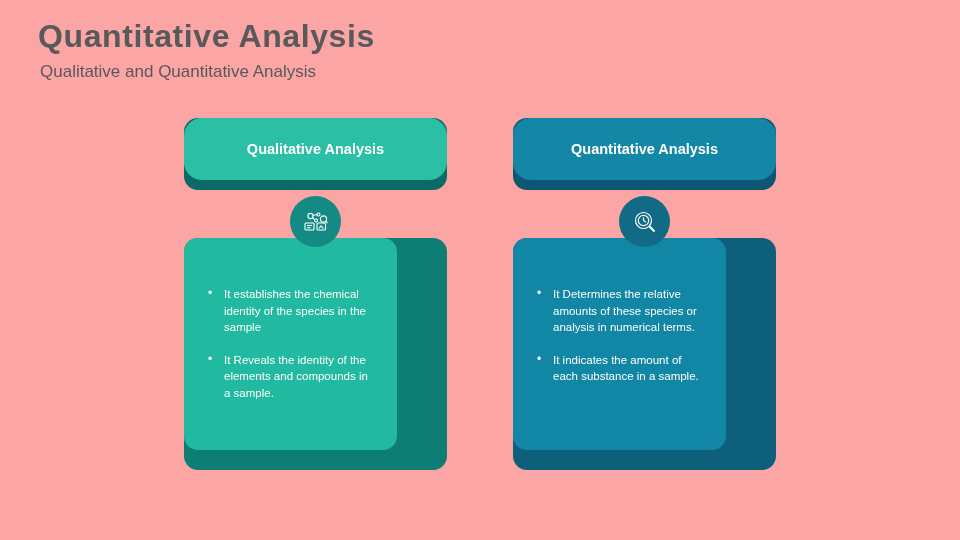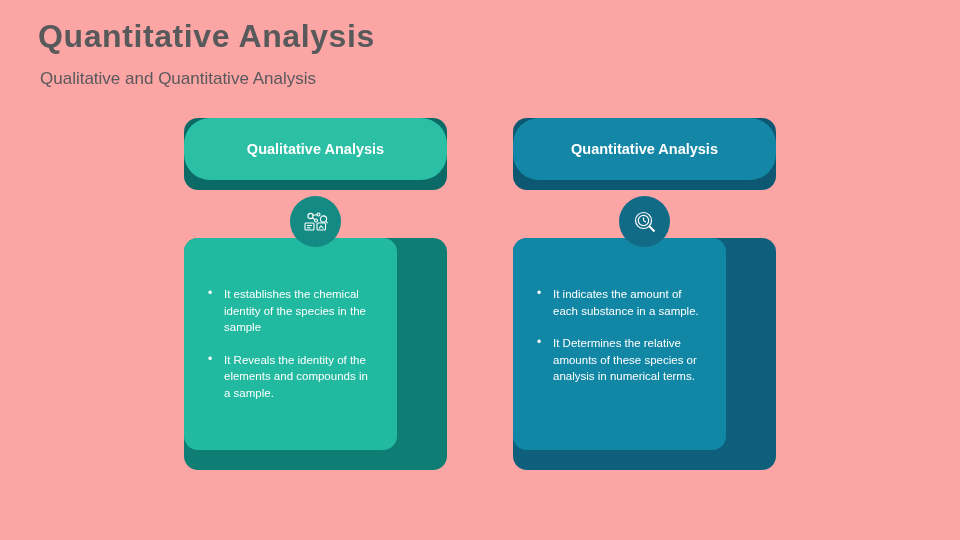--- a/index.html
+++ b/index.html
@@ -30,21 +30,20 @@
     color: #58595b;
     letter-spacing: 0.6px;
   }
   .subtitle {
     position: absolute;
     left: 40px;
     top: 62px;
     font-size: 17px;
     color: #58595b;
     font-weight: normal;
-    margin-top: 7px;
   }
 
   
   .group {
     position: absolute;
     top: 118px;
     width: 263px;
     height: 352px;
   }
   .group.left  { left: 184px; }
@@ -58,21 +57,21 @@
     width: 263px;
     height: 72px;
     border-radius: 14px;
   }
   .head {
     position: absolute;
     left: 0;
     top: 0;
     width: 263px;
     height: 62px;
-    border-radius: 26px;
+    border-radius: 18px;
     display: flex;
     align-items: center;
     justify-content: center;
   }
   .head-text {
     color: #ffffff;
     font-size: 14.5px;
     font-weight: bold;
     text-align: center;
   }
@@ -178,22 +177,22 @@
 
   <div class="group right">
     <div class="head-shadow" style="background:#0c5772"></div>
     <div class="head" style="background:#1487a6">
       <span class="head-text">Quantitative Analysis</span>
     </div>
 
     <div class="body-shadow" style="background:#0d5f7c"></div>
     <div class="body" style="background:#1287a5">
       <ul class="bullets">
+        <li>It Determines the relative amounts of these species or analysis in numerical terms.</li>
         <li>It indicates the amount of each substance in a sample.</li>
-        <li>It Determines the relative amounts of these species or analysis in numerical terms.</li>
       </ul>
     </div>
 
     <div class="badge" style="background:#126b86">
       <span>
         <svg width="28" height="28" viewBox="0 0 28 28" fill="none" stroke="#ffffff" stroke-width="1.2">
           <circle cx="12.5" cy="12.5" r="8"></circle>
           <circle cx="12.5" cy="12.5" r="5.2"></circle>
           <line x1="12.5" y1="9.5" x2="12.5" y2="12.5"></line>
           <line x1="12.5" y1="12.5" x2="14.8" y2="14"></line>

